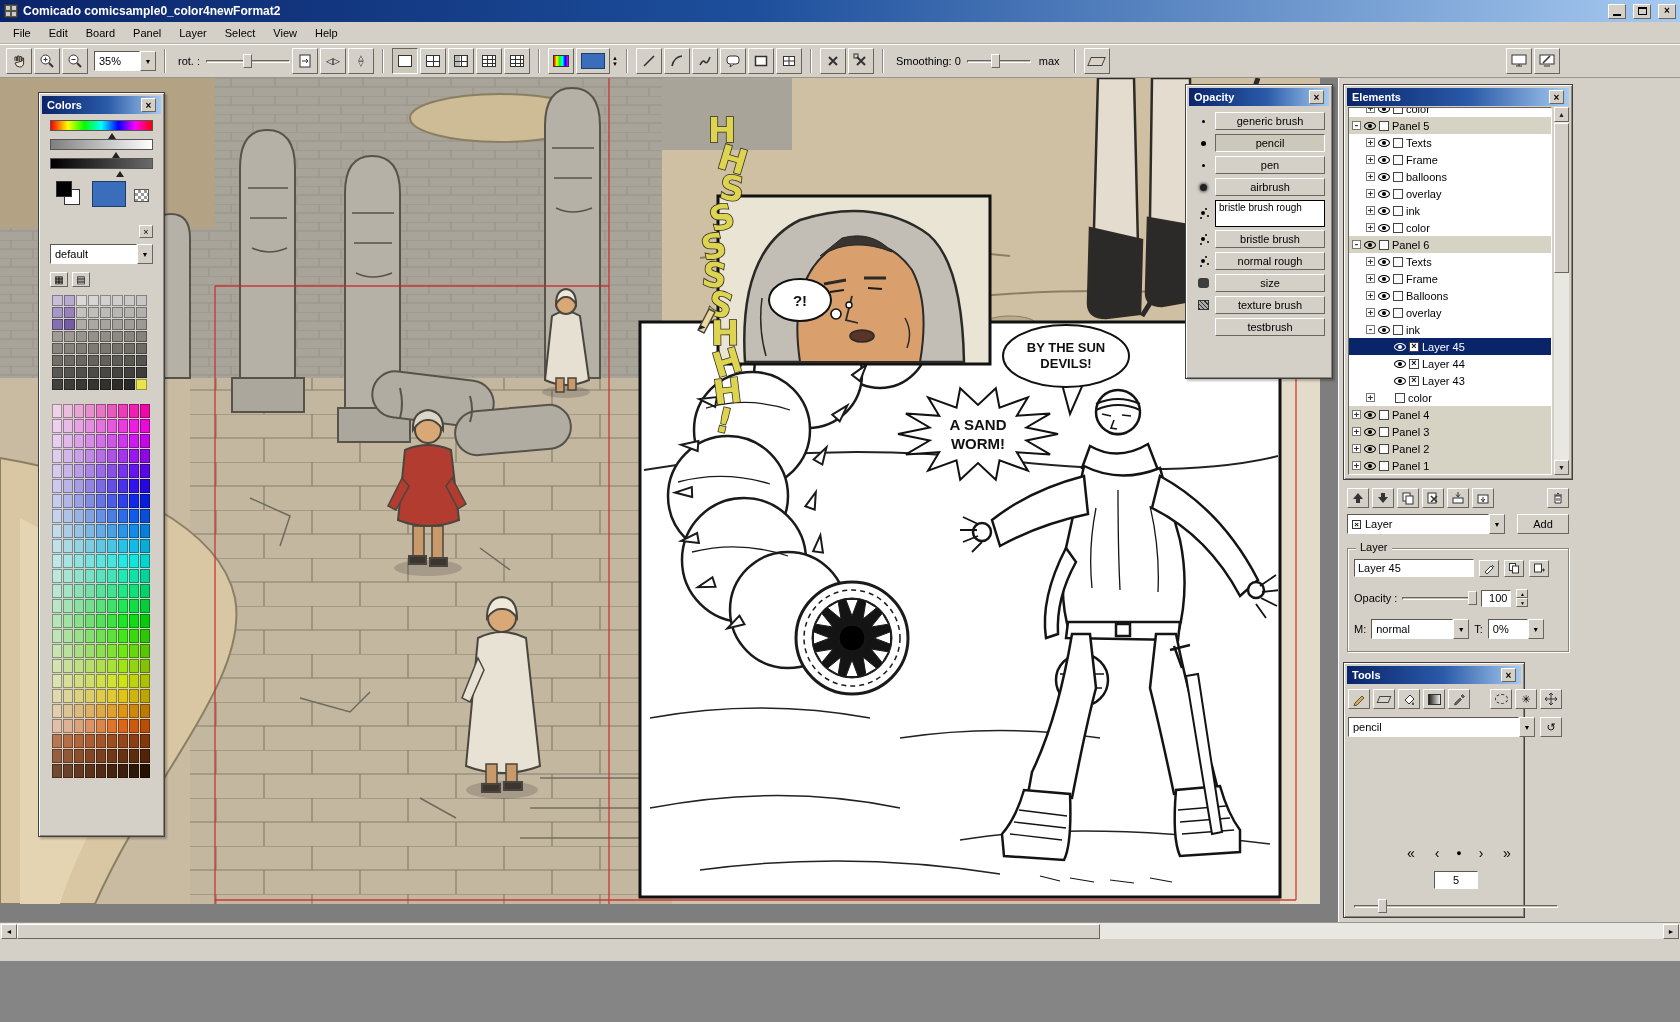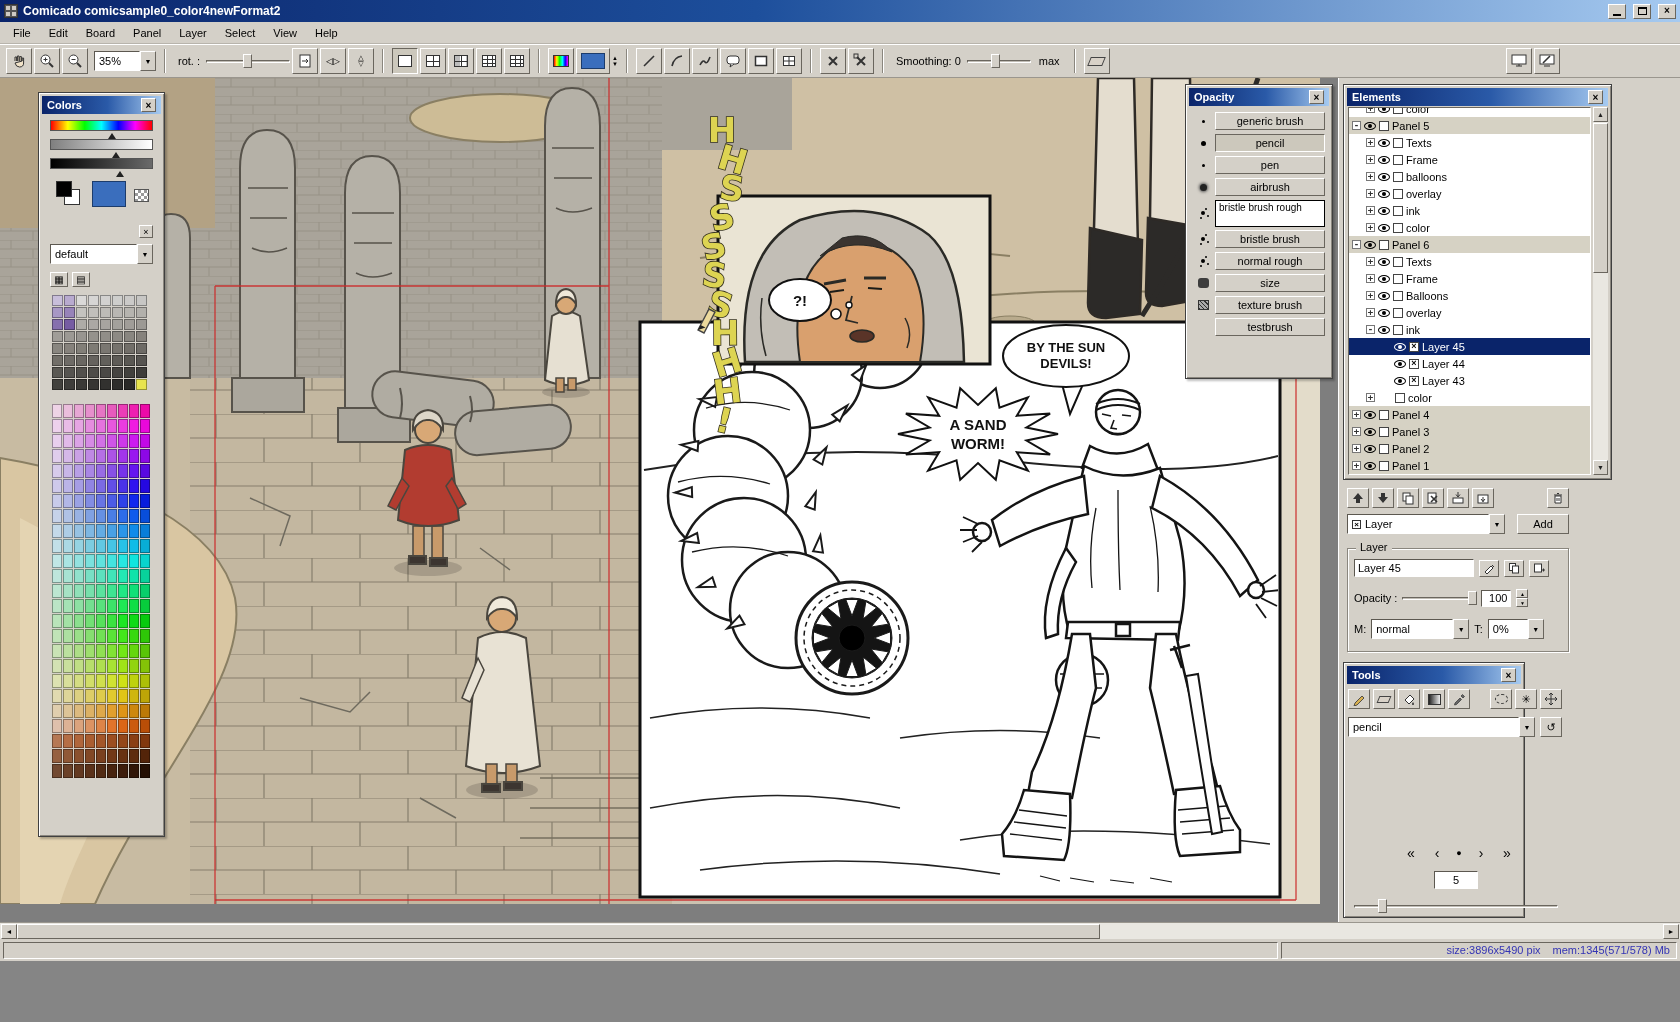--- a/index.html
+++ b/index.html
@@ -940,21 +940,21 @@
                 <span class="pi none"></span>
               </span>
               <div class="preset-btn">testbrush</div>
             </div>
           </div>
       </div>
     </div>
 
     <div class="dock">
 
-      <div class="panel" style="left:4px; top:6px; width:269px; height:396px; box-shadow:inset 1px 1px 0 #fff, inset -1px -1px 0 #8a867e;">
+      <div class="panel" style="left:4px; top:6px; width:230px; height:396px; box-shadow:inset 1px 1px 0 #fff, inset -1px -1px 0 #8a867e;">
         <div class="panel-title">
           <span>Elements</span>
           <span class="pt-close raised btn">×</span>
         </div>
         <div id="element-tree" style="margin-top: 0px;">
             <div class="tree-row" style="padding-left: 17px; margin-top: -8px;">
               <span class="exp">+</span>
               <span class="eye"></span>
               <span class="cb"></span>
               <span class="lbl">color</span>
@@ -1262,22 +1262,15 @@
       </div>
     </div>
   </div>
 
   <div class="hscroll">
     <span class="hs-btn raised btn" style="left:1px">◄</span>
     <span class="hs-thumb"></span>
     <span class="hs-btn raised btn" style="right:1px">►</span>
   </div>
 
-  <div class="statusbar">
-    <div class="status-cell" style="flex:1"></div>
-    <div class="status-cell" style="width:396px; justify-content:flex-end;">
-      <span class="status-text">size:3896x5490 pix</span>
-      <span class="status-text">mem:1345(571/578) Mb</span>
-    </div>
-  </div>
 
   <div class="bottom-strip"></div>
 </div>
 
 </body></html>

